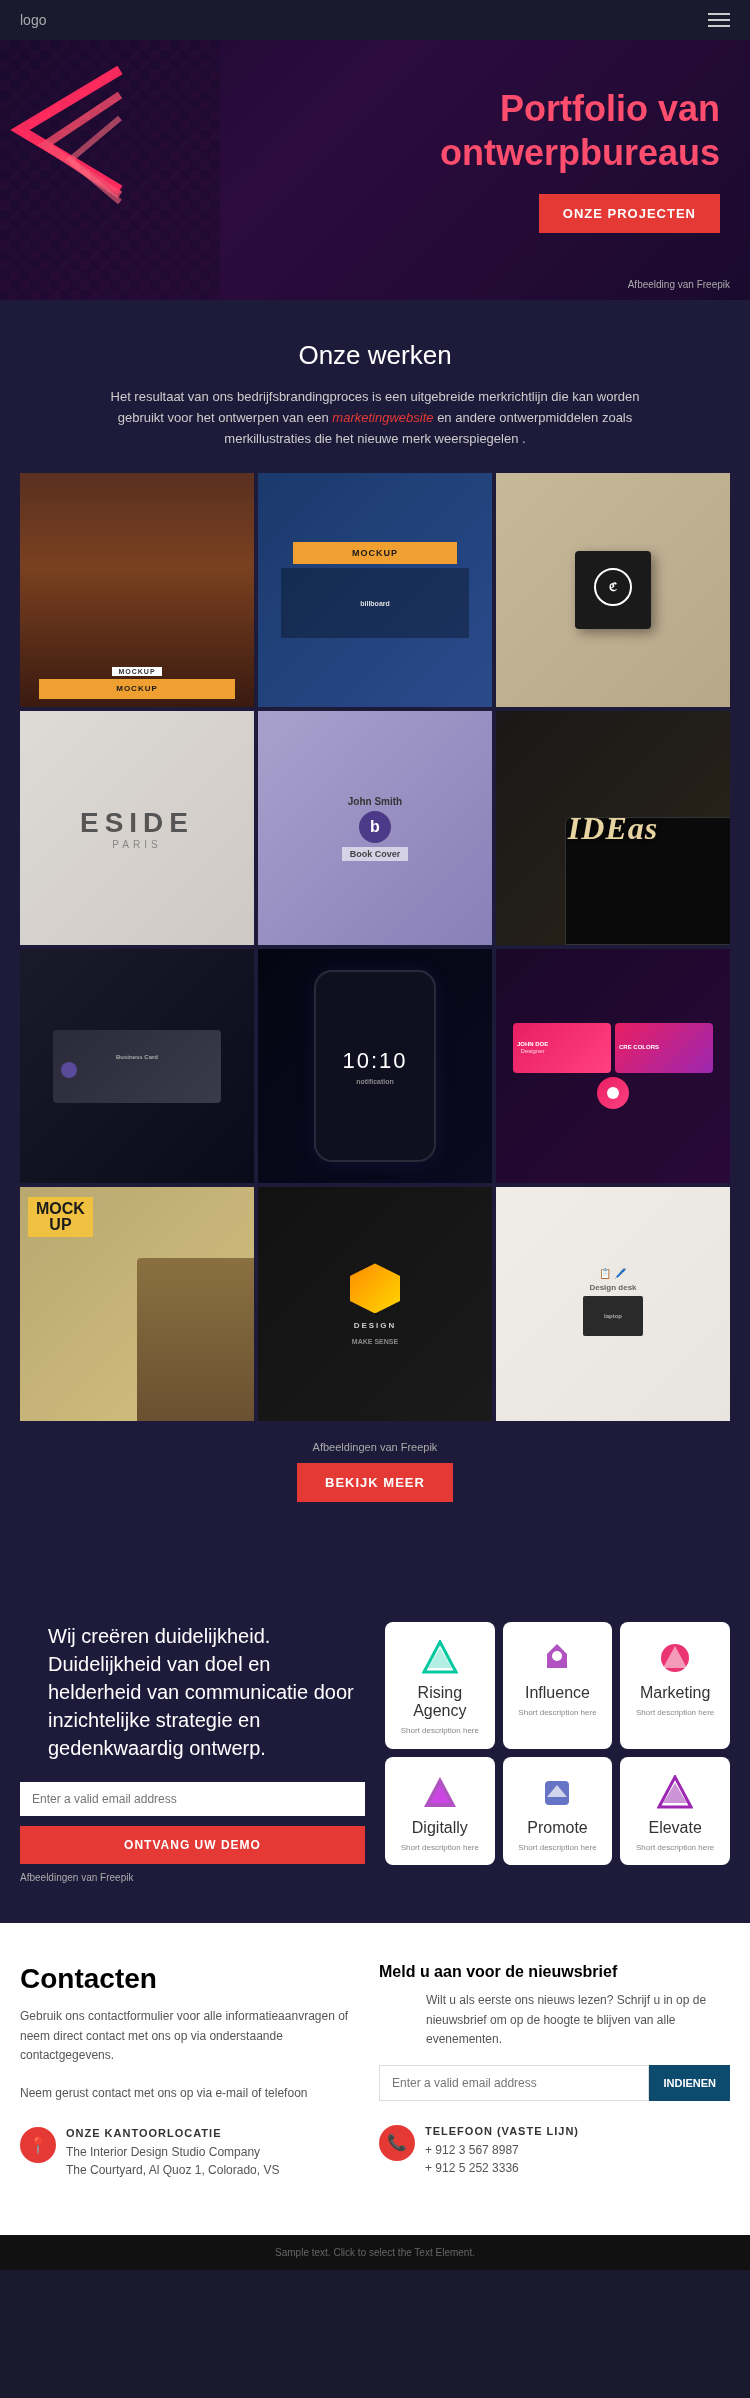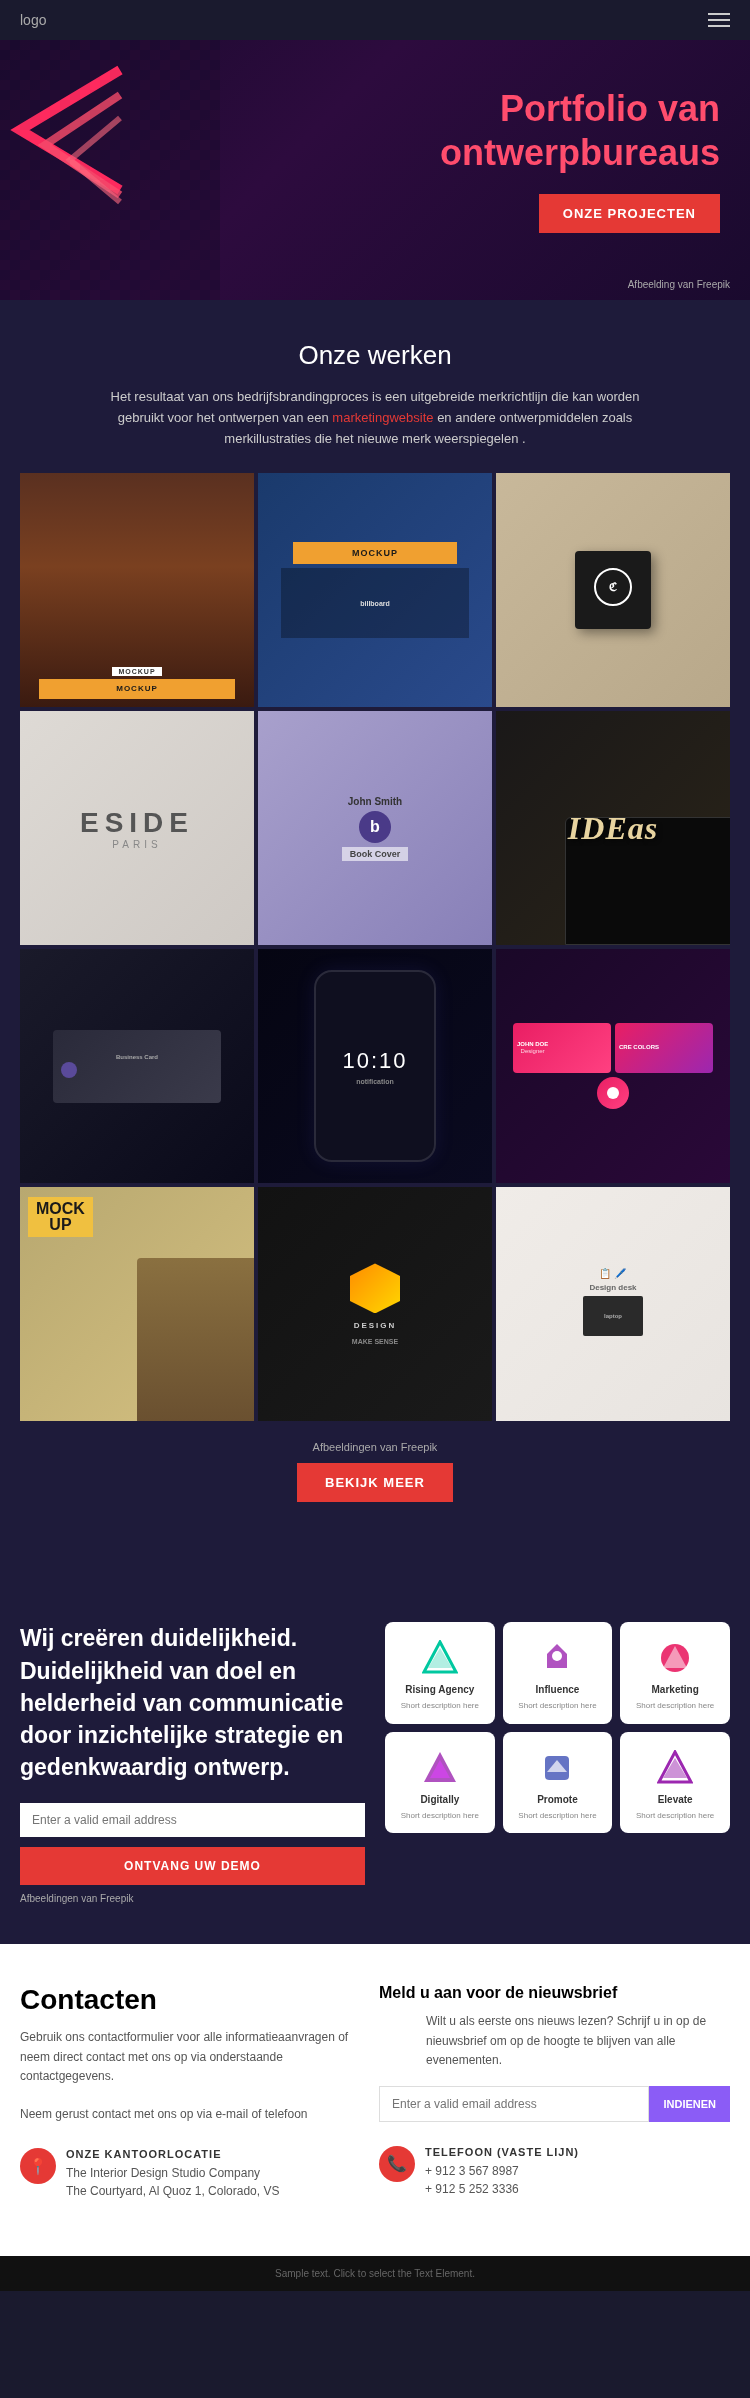--- a/index.html
+++ b/index.html
@@ -100,20 +100,21 @@
     }
     .works-section p {
       font-size: 13px;
       color: #ccc;
       max-width: 560px;
       margin: 0 auto 24px auto;
       line-height: 1.6;
     }
     .works-section p a {
       color: #e53935;
+      font-style: italic;
     }
 
     
     .grid-3 {
       display: grid;
       grid-template-columns: repeat(3, 1fr);
       gap: 4px;
       margin-bottom: 20px;
     }
     .grid-cell {
@@ -157,25 +158,26 @@
       background: #1e1b3a;
       padding: 40px 20px;
       display: flex;
       gap: 20px;
       align-items: flex-start;
     }
     .clarity-left {
       flex: 1;
     }
     .clarity-title {
-      font-size: 23px;
-      font-weight: 700;
+      font-size: 20px;
+      font-weight: 400;
       color: #fff;
       line-height: 1.4;
       margin-bottom: 20px;
+      margin-left: 28px;
     }
     .clarity-email {
       width: 100%;
       background: #fff;
       border: none;
       padding: 10px 12px;
       font-size: 12px;
       color: #999;
       margin-bottom: 10px;
     }
@@ -216,22 +218,22 @@
       text-align: center;
     }
     .agency-icon {
       width: 40px;
       height: 40px;
       display: flex;
       align-items: center;
       justify-content: center;
     }
     .agency-name {
-      font-size: 10px;
-      font-weight: 700;
+      font-size: 16px;
+      font-weight: 400;
       color: #333;
     }
     .agency-desc {
       font-size: 8px;
       color: #888;
       line-height: 1.3;
     }
 
     
     .contact-section {
@@ -314,21 +316,21 @@
     }
     .newsletter-input {
       flex: 1;
       border: 1px solid #ddd;
       padding: 10px 12px;
       font-size: 12px;
       color: #999;
       outline: none;
     }
     .newsletter-btn {
-      background: #8b5cf6;
+      background: #0c4a6e;
       color: #fff;
       border: none;
       padding: 10px 14px;
       font-size: 11px;
       font-weight: 700;
       cursor: pointer;
       text-transform: uppercase;
       white-space: nowrap;
       text-align: center;
     }

